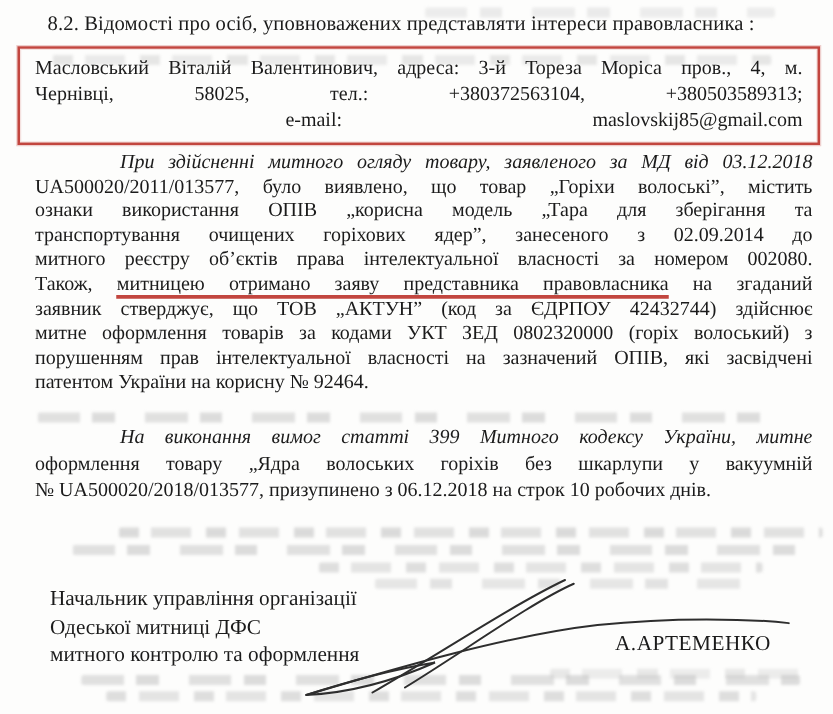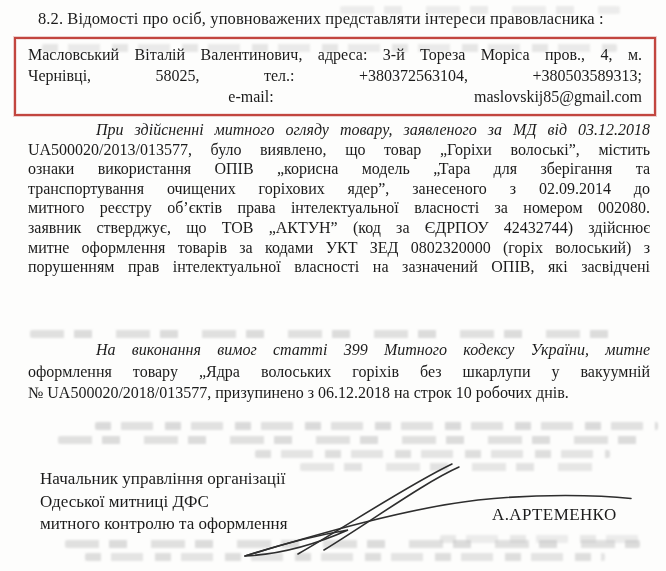--- a/index.html
+++ b/index.html
@@ -71,27 +71,29 @@
 <div class="heading">8.2. Відомості про осіб, уповноважених представляти інтереси правовласника :</div>
 
 <div class="red-box">
     <div class="tline"><span>Масловський Віталій Валентинович, адреса: 3-й Тореза Моріса пров., 4, м.</span></div>
     <div class="tline"><span>Чернівці, 58025, тел.: +380372563104, +380503589313;</span></div>
     <div class="tline"><span> e-mail: maslovskij85@gmail.com</span></div>
   </div>
 
 <div class="para p2">
     <div class="tline indent"><span>При здійсненні митного огляду товару, заявленого за МД від 03.12.2018</span></div>
-    <div class="tline"><span>UA500020/2013/013577, було виявлено, що товар „Горіхи волоські”, містить</span></div>
+    <div class="tline"><span>UA500020/2011/013577, було виявлено, що товар „Горіхи волоські”, містить</span></div>
     <div class="tline"><span>ознаки використання ОПІВ „корисна модель „Тара для зберігання та</span></div>
     <div class="tline"><span>транспортування очищених горіхових ядер”, занесеного з 02.09.2014 до</span></div>
     <div class="tline"><span>митного реєстру об’єктів права інтелектуальної власності за номером 002080.</span></div>
+    <div class="tline"><span>Також, </span><span class="ru">митницею отримано заяву представника правовласника</span><span> на згаданий</span></div>
     <div class="tline"><span>заявник стверджує, що ТОВ „АКТУН” (код за ЄДРПОУ 42432744) здійснює</span></div>
     <div class="tline"><span>митне оформлення товарів за кодами УКТ ЗЕД 0802320000 (горіх волоський) з</span></div>
     <div class="tline"><span>порушенням прав інтелектуальної власності на зазначений ОПІВ, які засвідчені</span></div>
+    <div class="tline flush"><span>патентом України на корисну № 92464.</span></div>
   </div>
 
 <div class="para p3">
     <div class="tline indent"><span>На виконання вимог статті 399 Митного кодексу України, митне</span></div>
     <div class="tline"><span>оформлення товару „Ядра волоських горіхів без шкарлупи у вакуумній</span></div>
     <div class="tline flush"><span>№ UA500020/2018/013577, призупинено з 06.12.2018 на строк 10 робочих днів.</span></div>
   </div>
 
 <div class="sig-titles">
   <div>Начальник управління організації</div>

